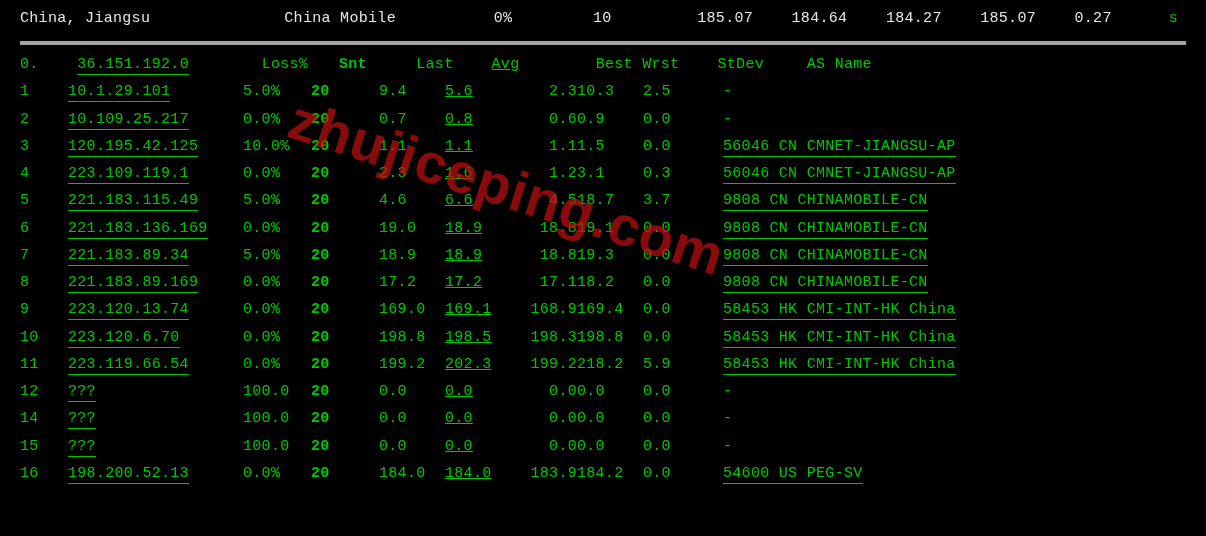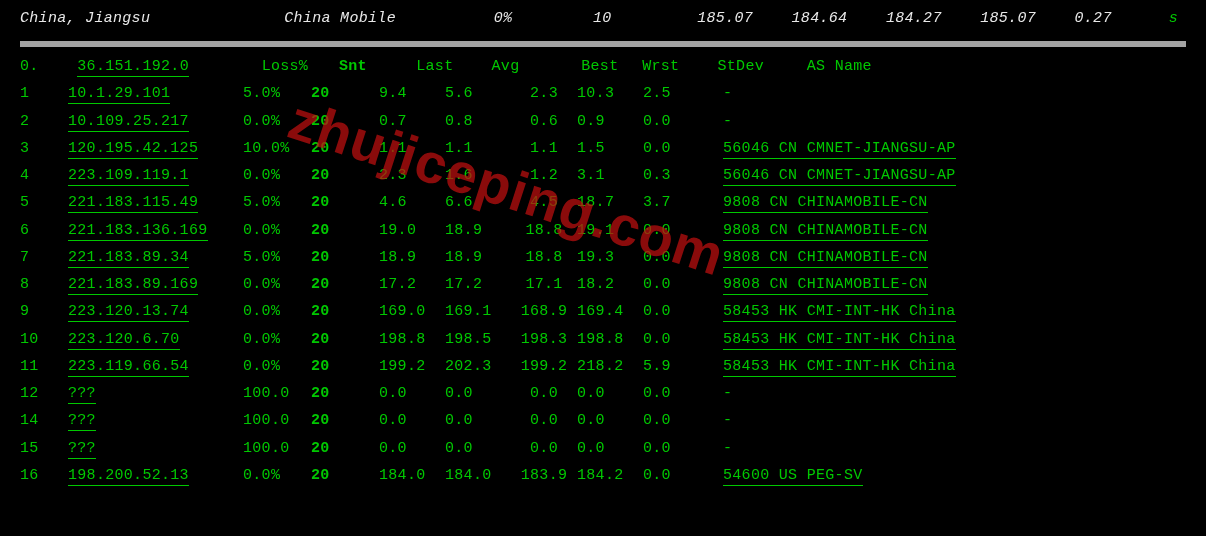--- a/index.html
+++ b/index.html
@@ -9,33 +9,32 @@
       font-size: 15px;
       color: #00c800;
       padding: 8px 20px;
       white-space: nowrap;
       width: 1206px;
       letter-spacing: 0.3px;
     }
     .top-row {
       color: #e8e8e8;
       padding: 2px 0 14px 0;
-      border-bottom: 6px solid #a3a3a3;
+      border-bottom: 4px solid #a3a3a3;
       margin-bottom: 6px;
-      font-style: italic;
     }
     .row { padding: 2px 0; line-height: 1.55; }
     .col { display: inline-block; vertical-align: top; }
     .c-idx  { width: 48px;  text-align: left; }
     .c-host { width: 175px; text-align: left; }
     .c-loss { width: 68px;  text-align: left; }
     .c-snt  { width: 68px;  text-align: left; font-weight: bold; }
     .c-last { width: 66px;  text-align: left; }
-    .c-avg  { width: 66px;  text-align: left; }
-    .c-best { width: 66px;  text-align: center; }
+    .c-avg  { width: 66px;  text-align: left; text-decoration: underline; }
+    .c-best { width: 66px;  text-align: right; }
     .c-wrst { width: 66px;  text-align: left; }
     .c-stdev{ width: 80px;  text-align: left; }
     .c-as   { width: 360px; text-align: left; }
     .ul { border-bottom: 1px solid #00c800; padding-bottom: 1px; text-align: center; }
     .head .col { color: #00c800; }
     .tc-idx   { display:inline-block; width: 255px; }
     .tc-isp   { display:inline-block; width: 200px; }
     .tc-pct   { display:inline-block; width: 90px; text-align:left;}
     .tc-cnt   { display:inline-block; width: 95px; text-align:left;}
     .tc-v     { display:inline-block; width: 85px; text-align:left;}

